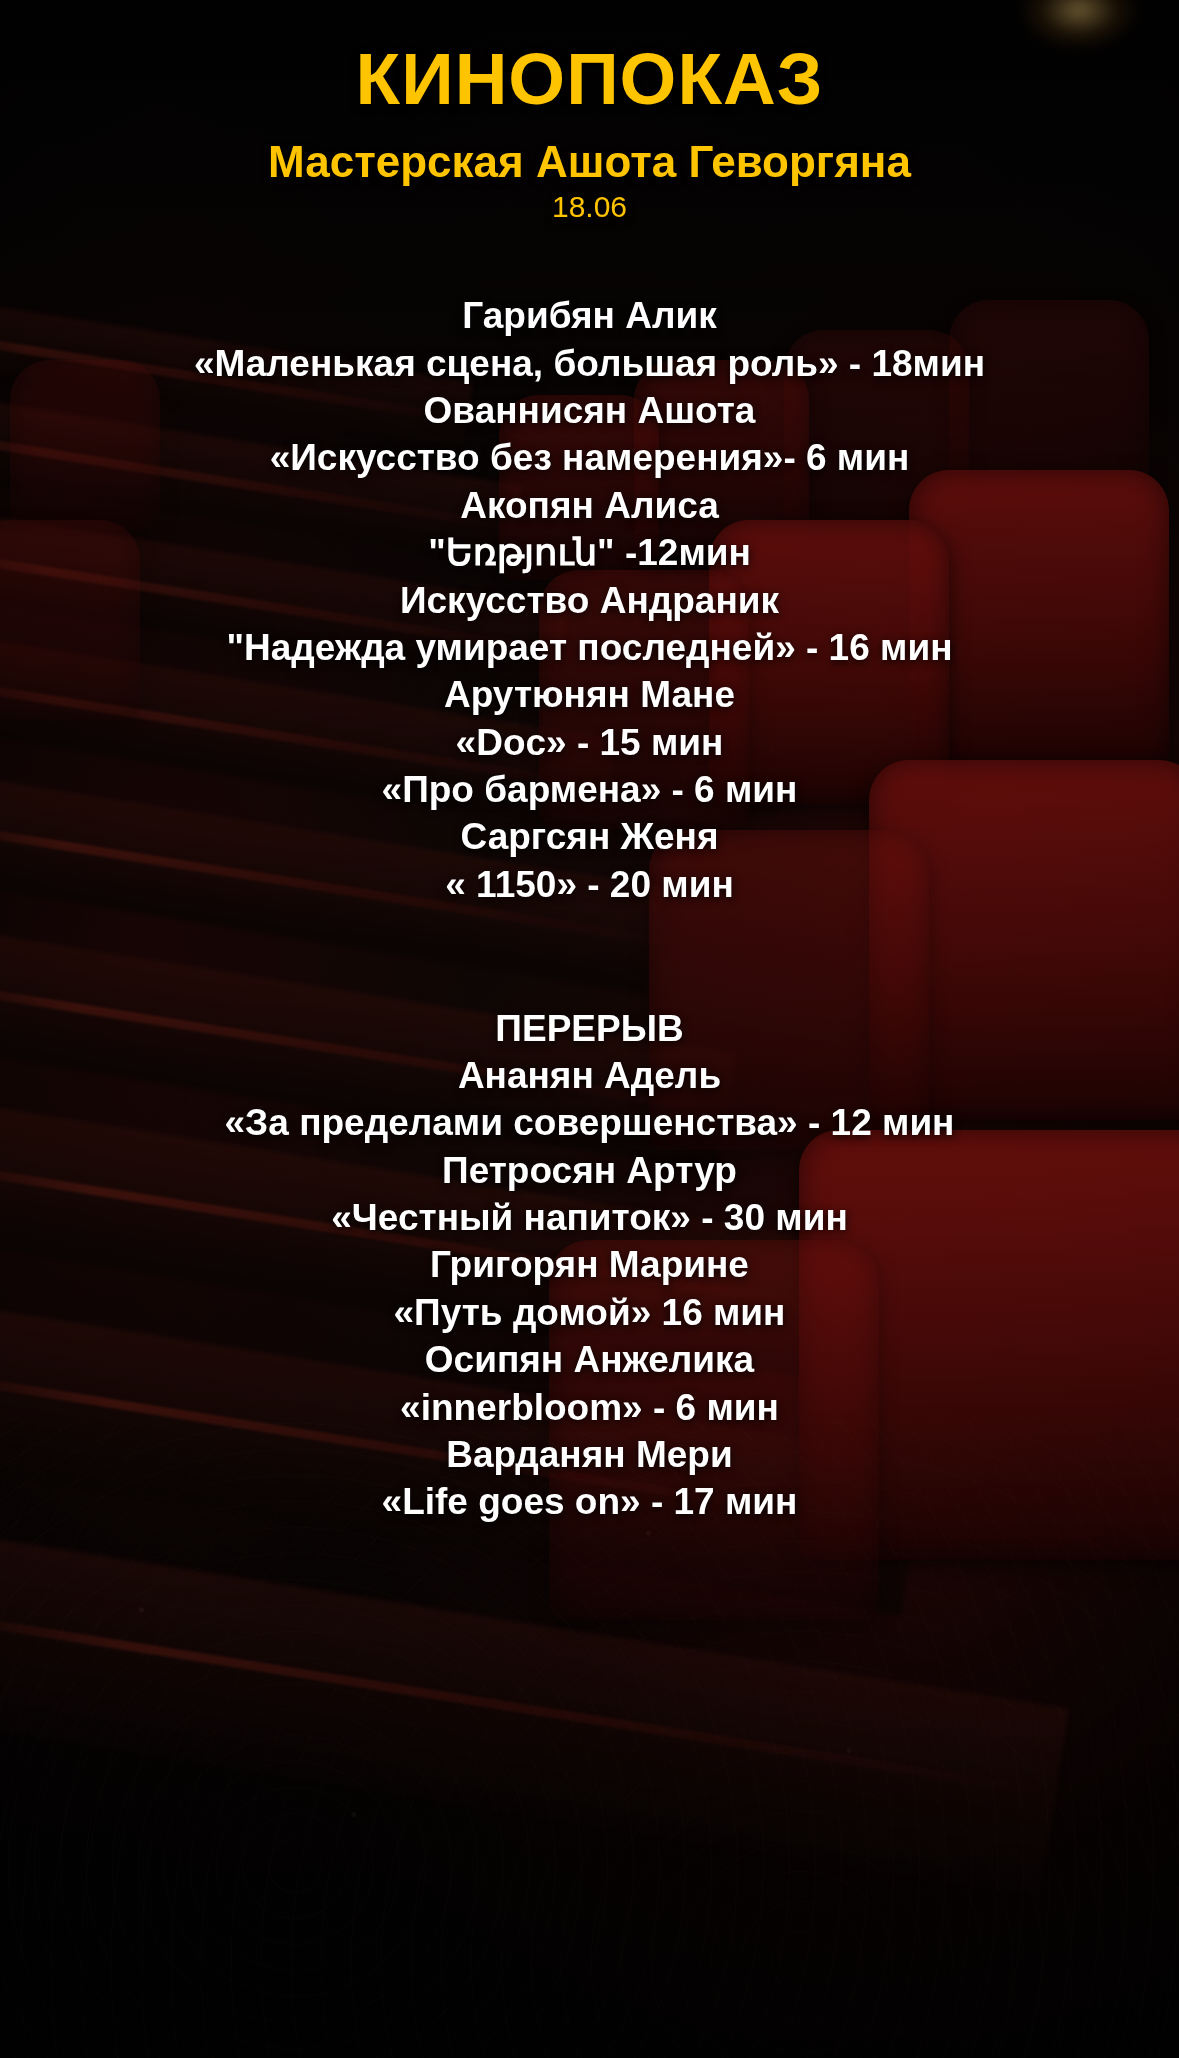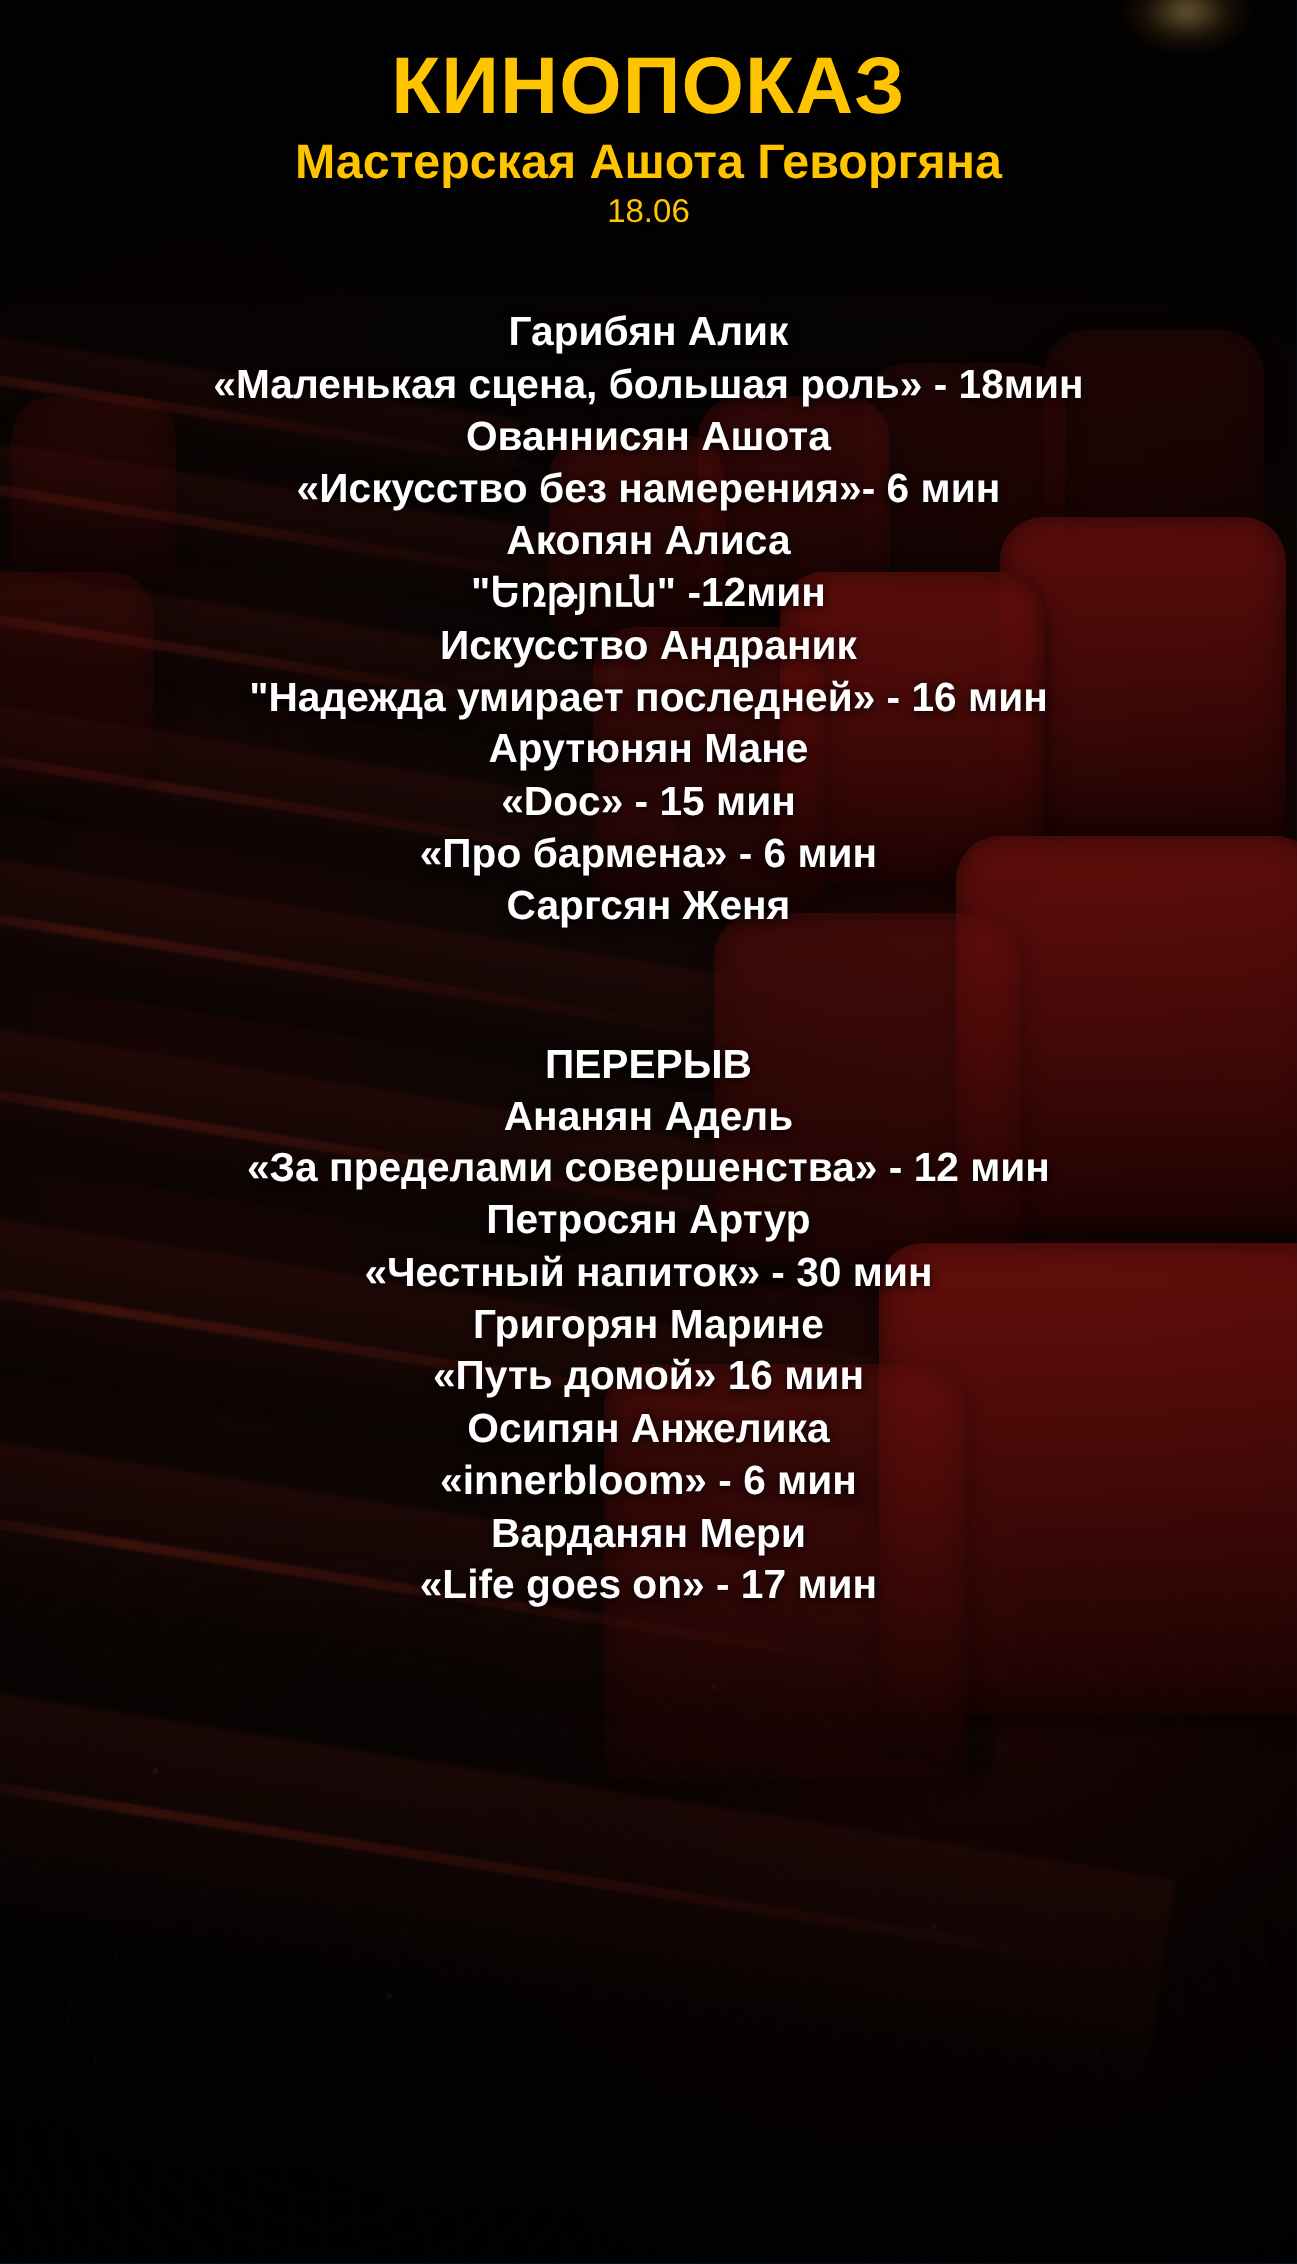--- a/index.html
+++ b/index.html
@@ -119,21 +119,21 @@
     font-weight: bold;
     letter-spacing: 1px;
     line-height: 1.02;
     text-shadow: 0 3px 10px rgba(0,0,0,0.85);
   }
   .subtitle {
     color: #ffc400;
     font-size: 44px;
     font-weight: bold;
     line-height: 1.18;
-    margin-top: 6px;
+    margin-top: 20px;
     text-shadow: 0 3px 10px rgba(0,0,0,0.85);
   }
   .date {
     color: #ffc400;
     font-size: 30px;
     font-weight: normal;
     margin-top: 2px;
     text-shadow: 0 3px 10px rgba(0,0,0,0.85);
   }
 
@@ -238,20 +238,21 @@
       </div>
       <div class="entry">
         <div class="author">Арутюнян Мане</div>
         <div class="work">«Doc» - 15 мин</div>
       </div>
       <div class="entry">
         <div class="work">«Про бармена» - 6 мин</div>
       </div>
       <div class="entry">
         <div class="author">Саргсян Женя</div>
+        <div class="work">« 1150» - 20 мин</div>
       </div>
 
     </div>
 
     <div class="break-label">ПЕРЕРЫВ</div>
 
     <div class="program" style="margin-top:0;">
 
       <div class="entry">
         <div class="author">Ананян Адель</div>

